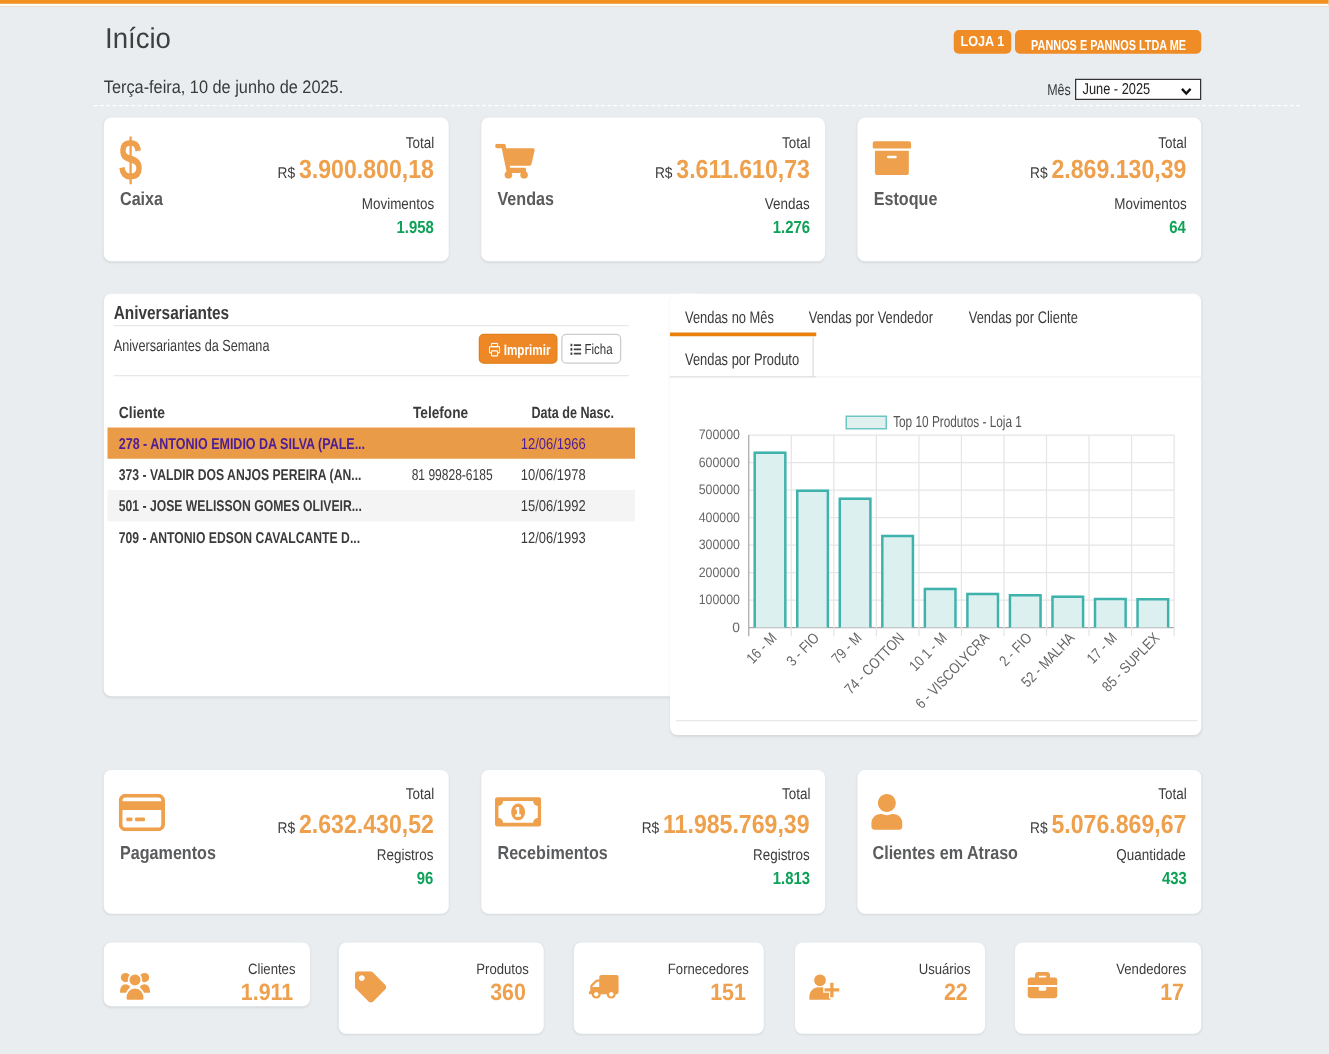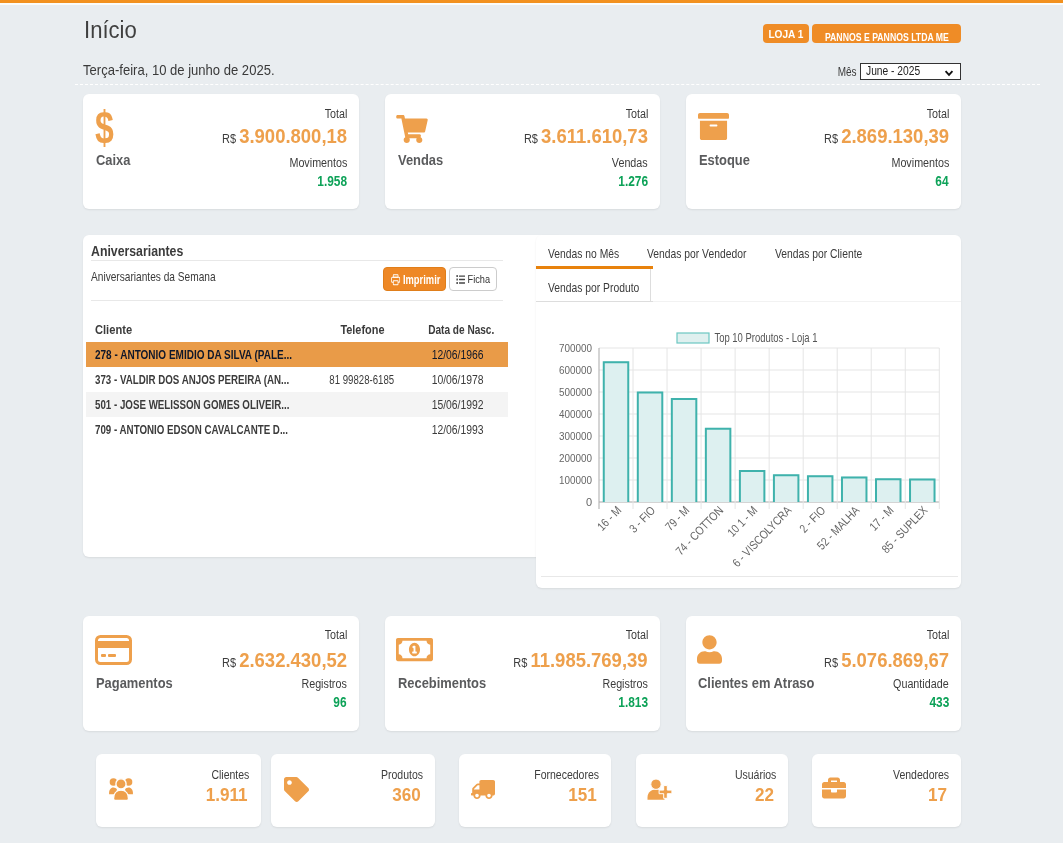--- a/index.html
+++ b/index.html
@@ -25,27 +25,27 @@
 .rvalue { font-size:12.5px; color:#3c3c3c; text-align:right; transform:scaleX(.88); white-space:nowrap; }
 .rvalue b { font-size:21px; font-weight:bold; color:#eea04c; }
 .rgreen { font-size:14px; font-weight:bold; color:#0da258; text-align:right; transform:scaleX(.85); white-space:nowrap; }
 .panel { position:absolute; background:#fff; border-radius:6px; box-shadow:0 1px 2px rgba(0,0,0,0.08); }
 .hr { position:absolute; height:0; border-top:1px solid #e8e8e8; }
 .btn-orange { position:absolute; background:#ee8826; color:#fff; border-radius:4px; font-size:12px; font-weight:bold; text-align:center; white-space:nowrap; }
 .btn-white { position:absolute; background:#fff; color:#333; border:1px solid #ccc; border-radius:4px; font-size:12px; font-weight:bold; text-align:center; white-space:nowrap; }
 .btn-orange .t, .btn-white .t { display:inline-block; transform:scaleX(.83); }
 table.aniv { position:absolute; border-collapse:collapse; table-layout:fixed; font-size:12.5px; color:#3b3b3b; }
 table.aniv td { padding:0 6px 0 9px; white-space:nowrap; overflow:visible; height:25px; }
-table.aniv td.r { text-align:center; padding:0 6px; direction:rtl; }
+table.aniv td.r { text-align:left; padding:0 6px; direction:rtl; }
 table.aniv td:last-child { padding-right:10px; }
 table.aniv thead td { font-weight:bold; font-size:13px; height:26px; }
 table.aniv .tx { display:inline-block; transform:scaleX(.78); transform-origin:0 50%; font-weight:bold; }
 table.aniv .txr { display:inline-block; transform:scaleX(.83); transform-origin:100% 50%; direction:ltr; }
 table.aniv thead .txr { transform:scaleX(.84); font-weight:bold; }
-table.aniv tr.hl { background:#e99b48; color:#0f172a; }
+table.aniv tr.hl { background:#e99b48; color:#4c1d95; }
 table.aniv tr.g { background:#f4f4f4; }
 .tablbl { position:absolute; font-size:13.5px; color:#3a3a3a; white-space:nowrap; transform:scaleX(.765); transform-origin:0 50%; }
 .smlabel { font-size:12px; color:#3c3c3c; text-align:right; transform:scaleX(.875); white-space:nowrap; }
 .smnum { font-size:19px; font-weight:bold; color:#eea04c; text-align:right; transform:scaleX(.9); }
 </style>
 </head>
 <body>
 <div class="topbar"></div>
 <div class="abs oxl title">Início</div>
 <div class="abs oxl date">Terça-feira, 10 de junho de 2025.</div>
@@ -245,21 +245,21 @@
   <div class="abs" style="left:11px; top:19px;"><svg width="25" height="29" viewBox="0 0 448 512">
         <path class="icon-orange" d="M224 256c70.7 0 128-57.3 128-128S294.7 0 224 0 96 57.3 96 128s57.3 128 128 128zm89.6 32h-16.7c-22.2 10.2-46.9 16-72.9 16s-50.6-5.8-72.9-16h-16.7C60.2 288 0 348.2 0 422.4V464c0 26.5 21.5 48 48 48h352c26.5 0 48-21.5 48-48v-41.6c0-74.2-60.2-134.4-134.4-134.4z"></path>
       </svg></div>
   <div class="abs oxl biglabel" style="left:12px; top:58px;">Clientes em Atraso</div>
   <div class="abs oxr rlabel" style="right:12px; top:12px;">Total</div>
   <div class="abs oxr rvalue" style="right:12px; top:32px;">R$ <b>5.076.869,67</b></div>
   <div class="abs oxr rlabel" style="right:12px; top:61px;">Quantidade</div>
   <div class="abs oxr rgreen" style="right:12px; top:78px;">433</div>
 </div>
 
-<div class="card" style="left:96px; top:754px; width:165px; height:73px;">
+<div class="card" style="left:83px; top:754px; width:165px; height:51px;">
   <div class="abs" style="left:12px; top:22px;"><svg width="26" height="25" viewBox="0 0 25 24">
     <g fill="#eea04c">
           <circle cx="5.2" cy="5.8" r="3.6"></circle>
           <path d="M1 16.5c0-3 1.6-5.5 4.2-5.5 1.4 0 2.6.7 3.4 1.8l-1.2 4.7H1z"></path>
           <circle cx="19.8" cy="5.8" r="3.6"></circle>
           <path d="M24 16.5c0-3-1.6-5.5-4.2-5.5-1.4 0-2.6.7-3.4 1.8l1.2 4.7H24z"></path>
         </g>
     <g fill="#eea04c" stroke="#fff" stroke-width="1.3">
           <circle cx="12.5" cy="7.6" r="4.9"></circle>
           <path d="M5.3 21.9c0-4.6 2.5-8.3 7.2-8.3s7.2 3.7 7.2 8.3c0 1-.8 1.6-1.7 1.6H7c-.9 0-1.7-.6-1.7-1.6z"></path>

